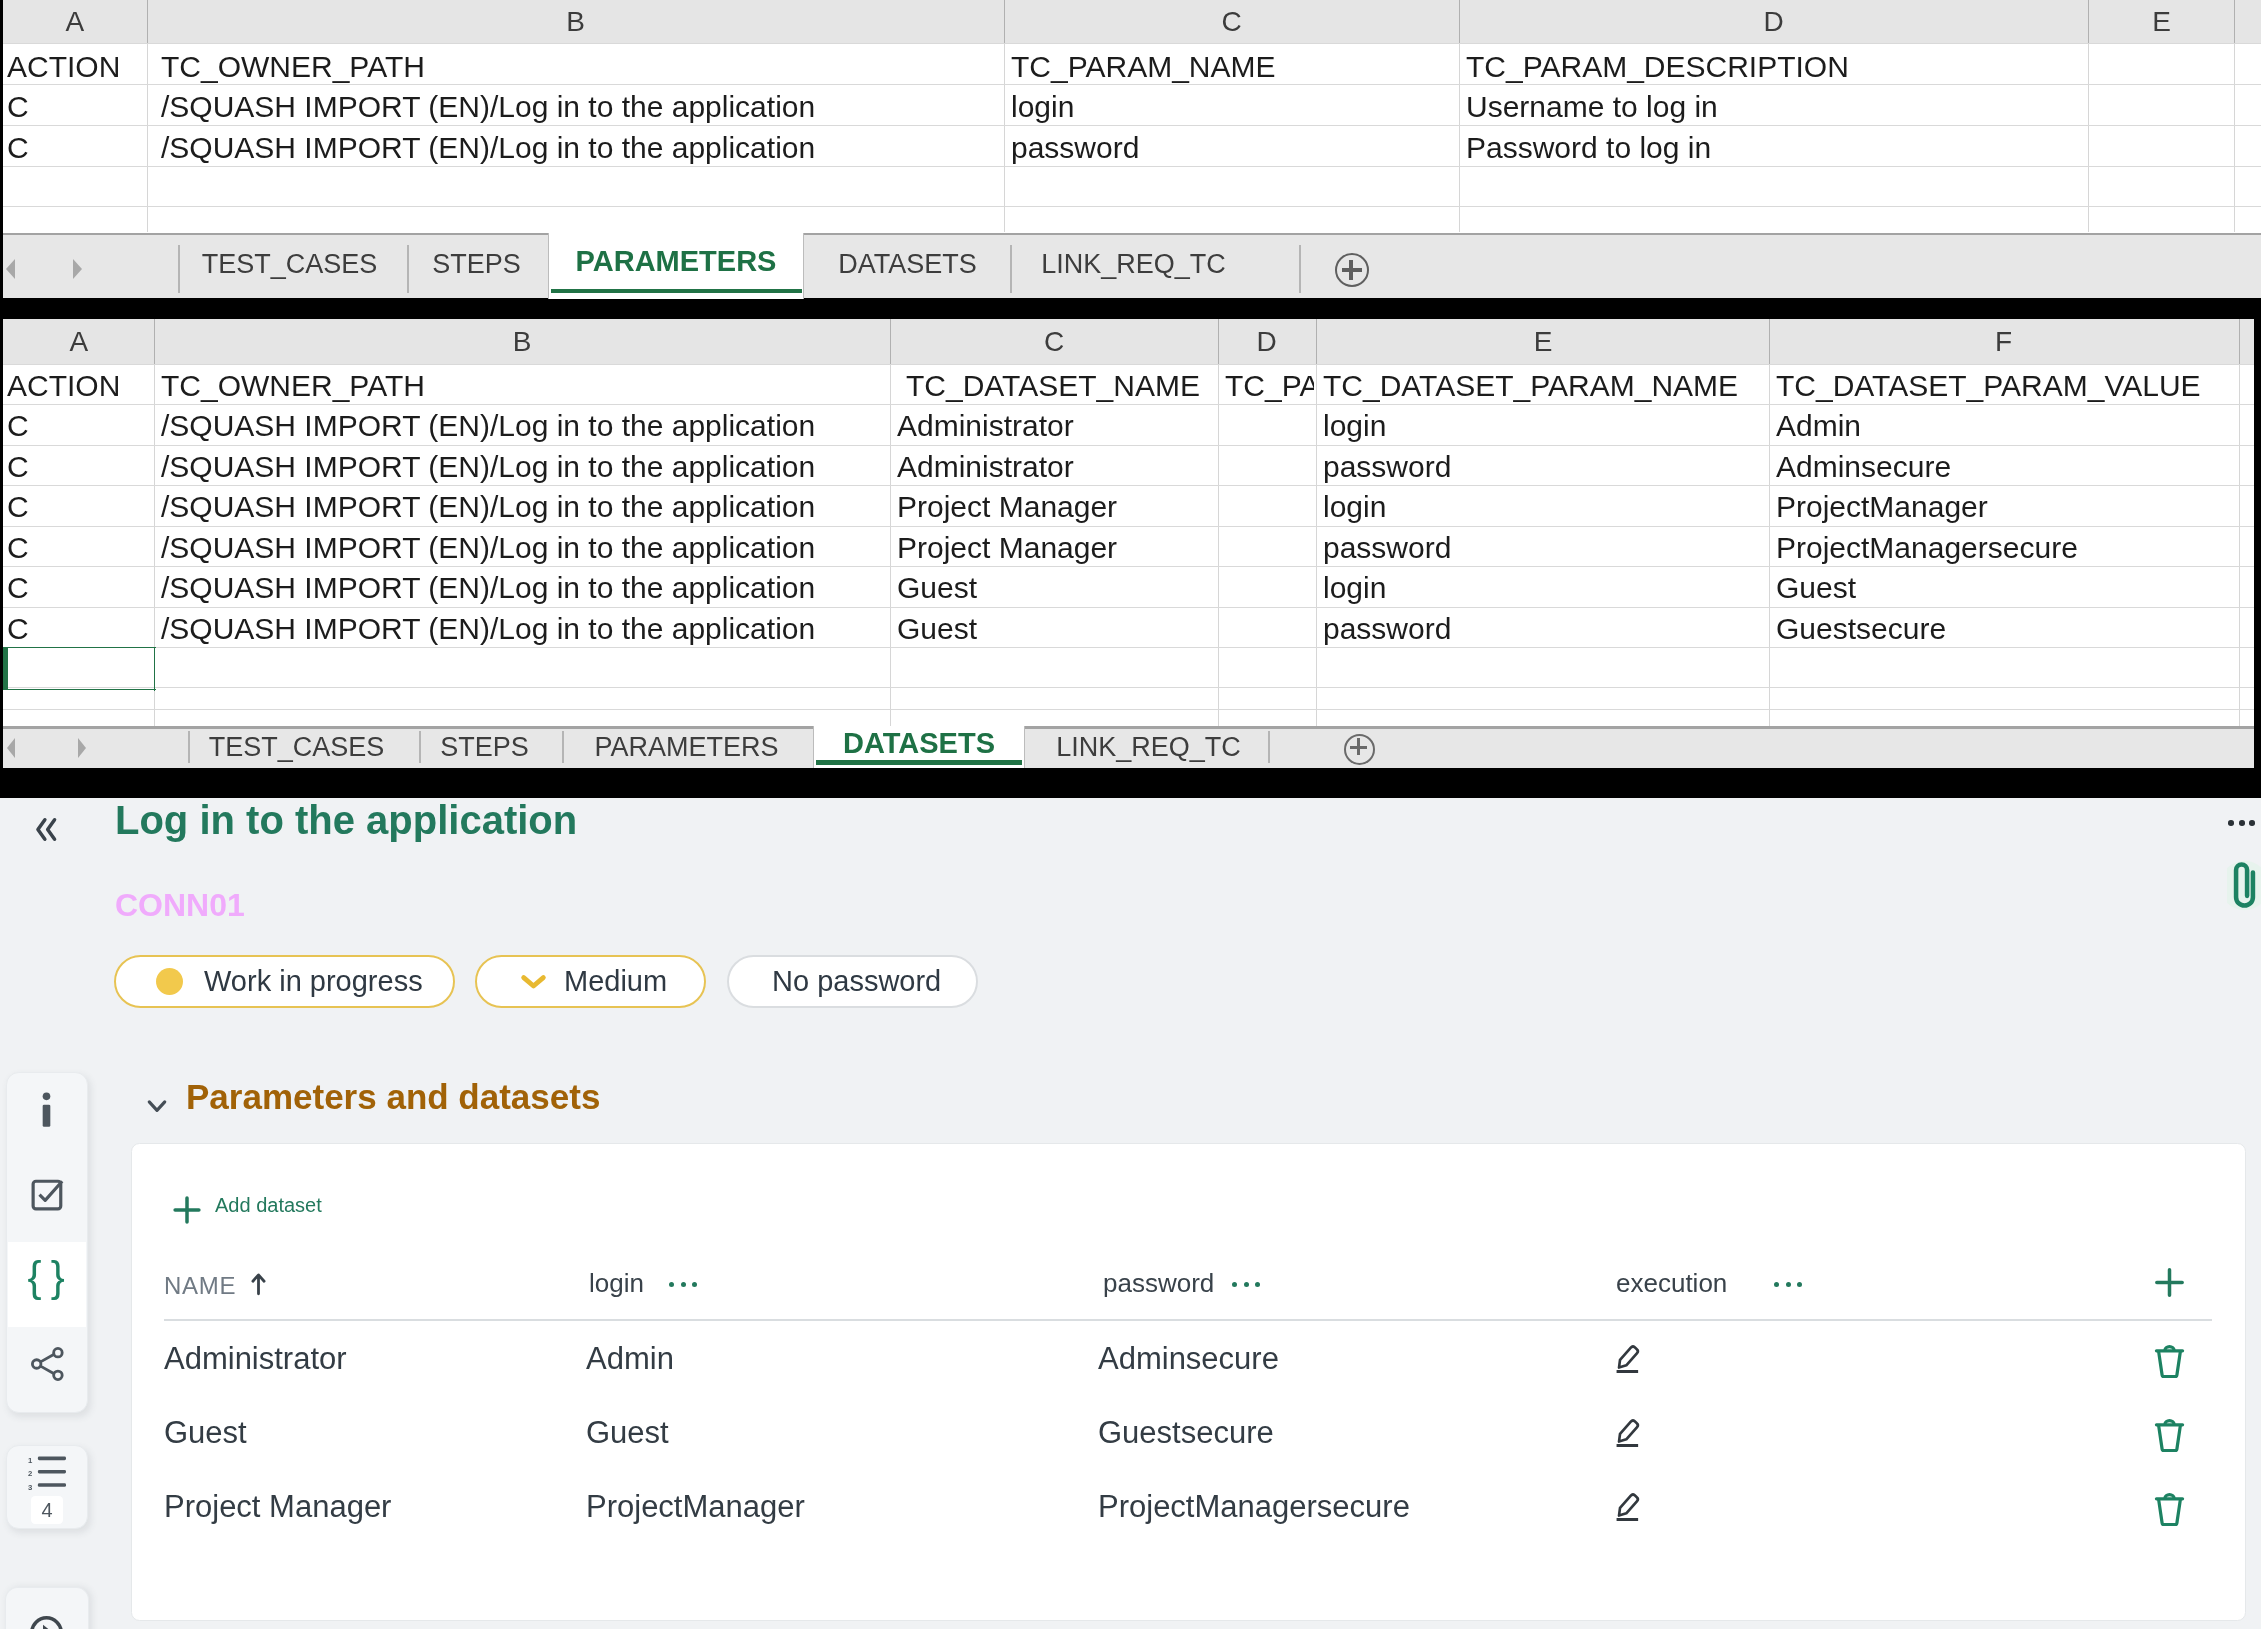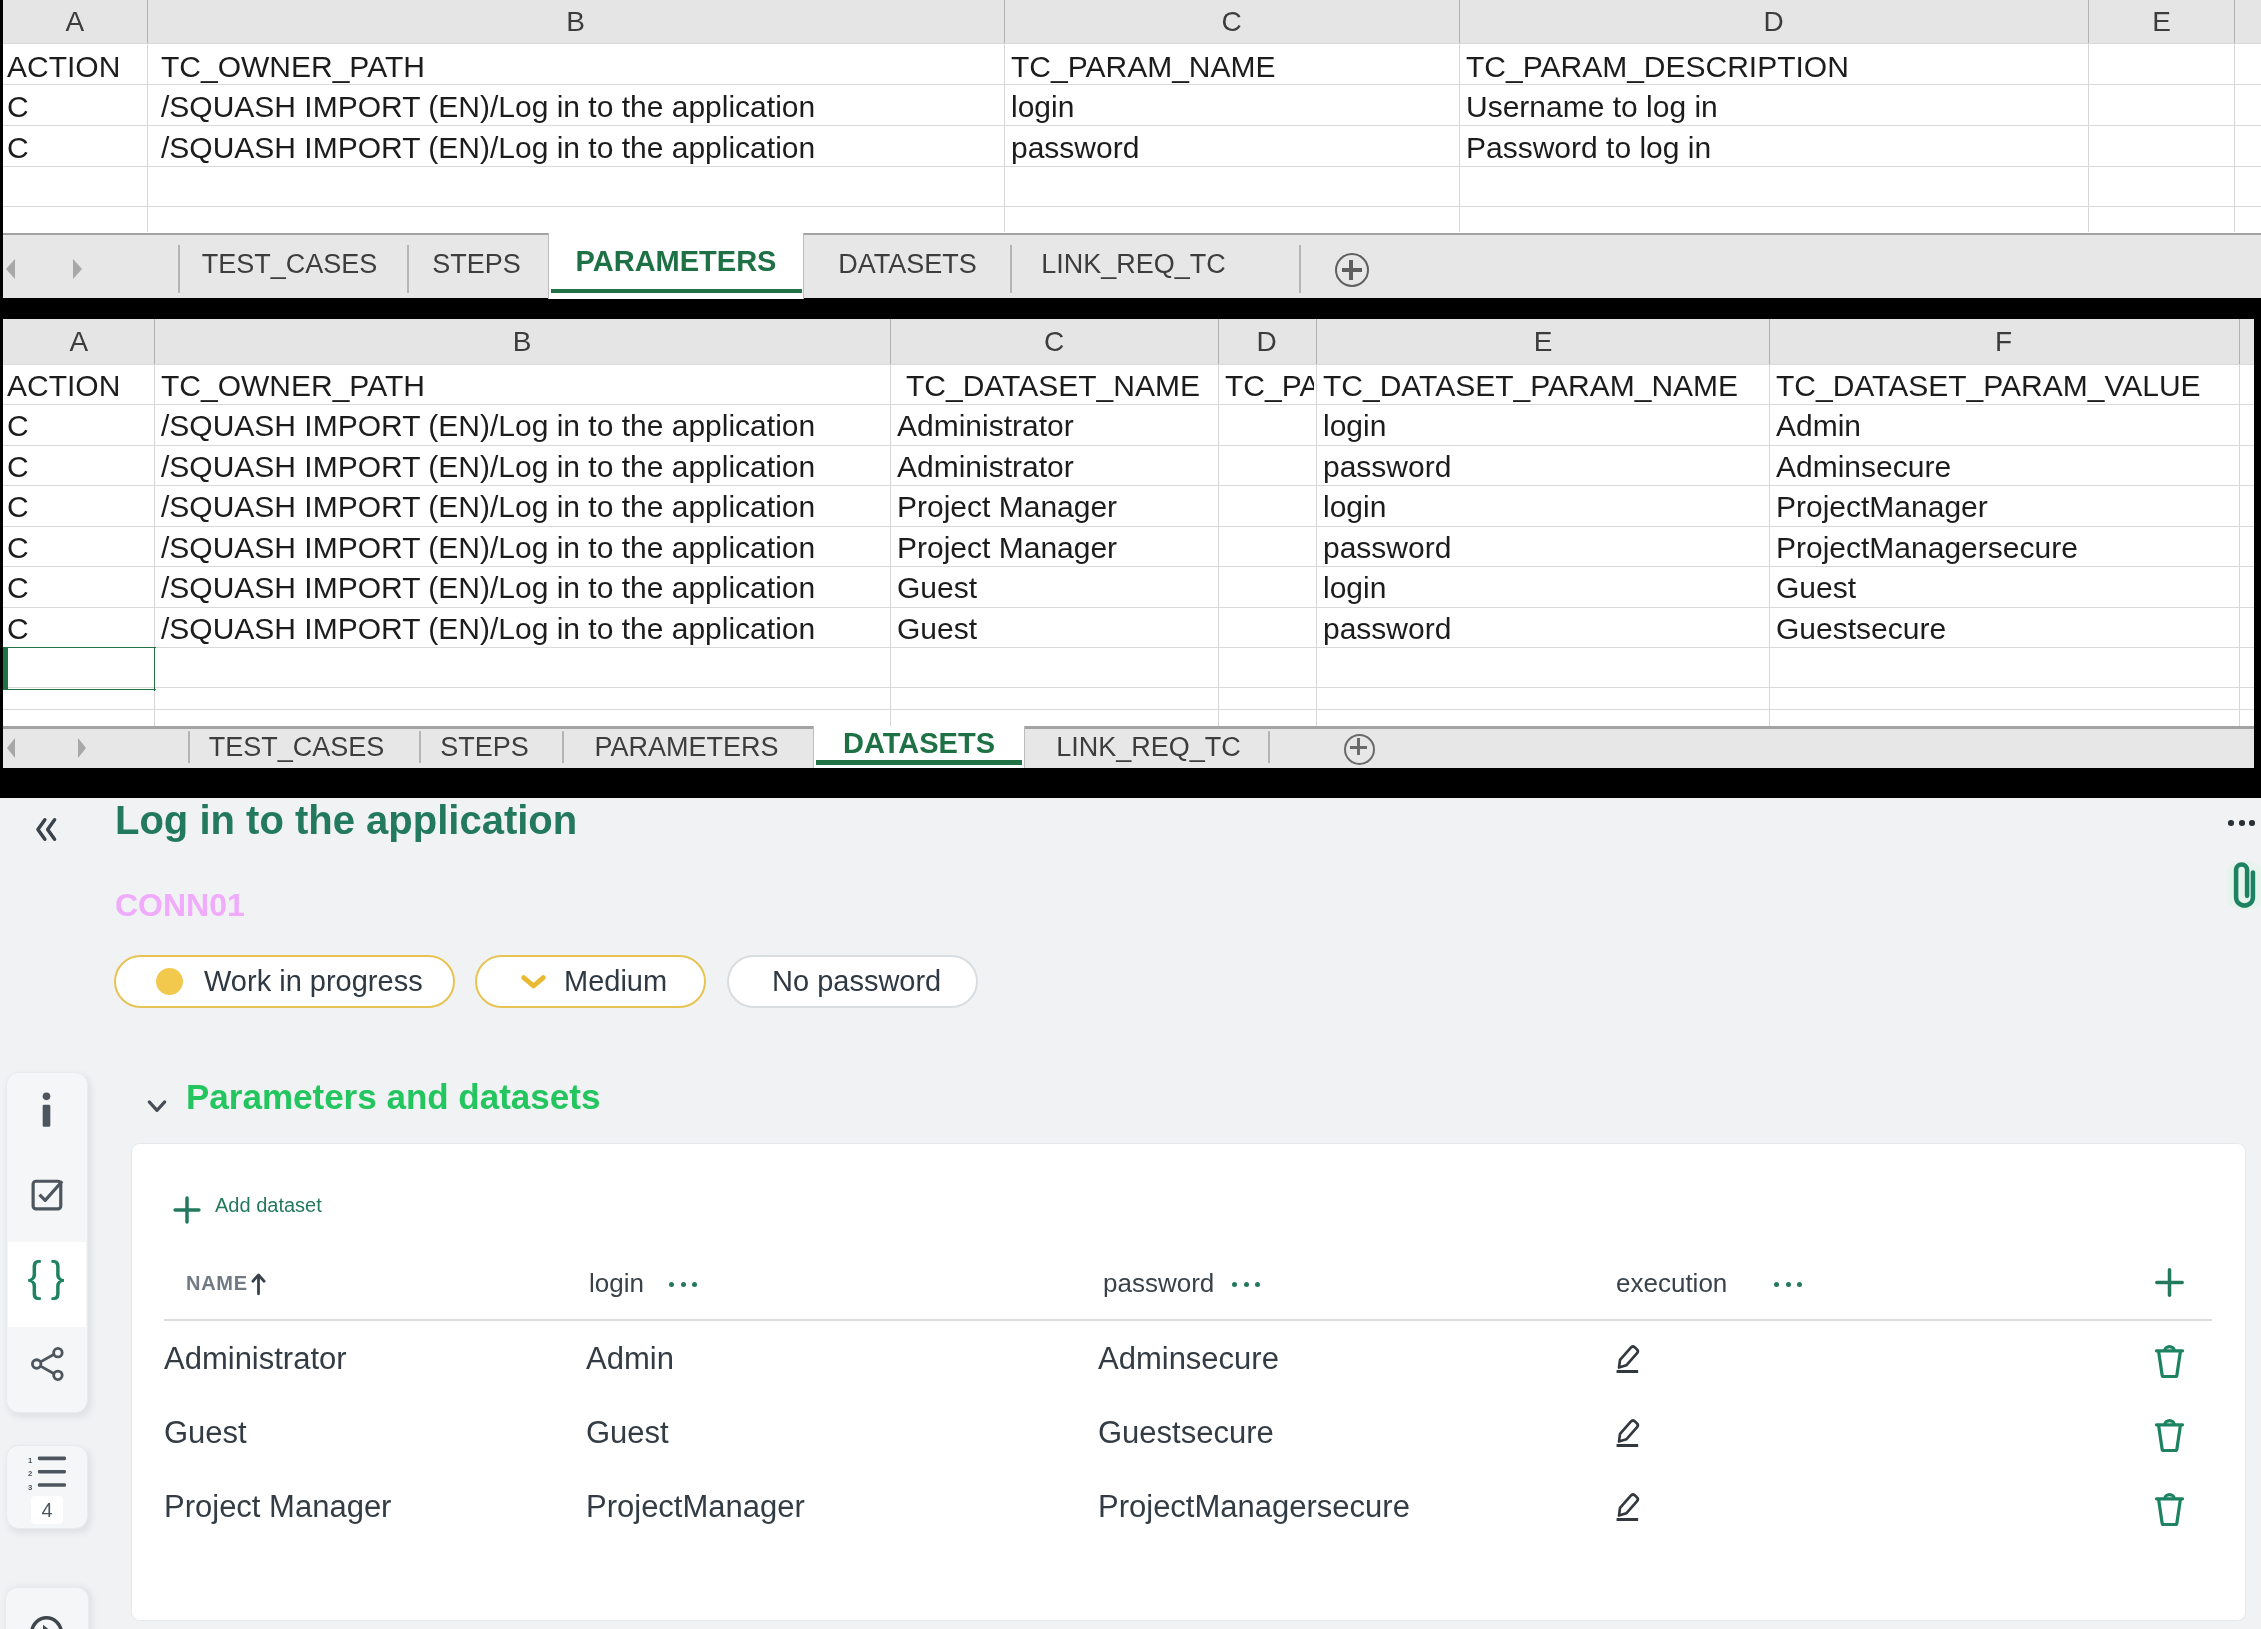--- a/index.html
+++ b/index.html
@@ -209,27 +209,27 @@
 </svg>
 <div class="abs" style="left:31px;top:1496px;width:32px;height:28px;background:#fff;border-radius:4.2px;color:#4d565e;font-size:20px;text-align:center;line-height:28px;">4</div>
 <div class="abs" style="left:5px;top:1587px;width:82px;height:49px;background:#f4f6f8;border:0.7px solid #e8ebee;border-bottom:none;border-radius:12.7px 12.7px 0 0;box-shadow:2.1px 0 7px rgba(60,70,80,0.10);"></div>
 <svg class="abs" style="left:29px;top:1615px;" width="35" height="15.5" viewBox="0 0 50 22">
 <circle cx="25" cy="25" r="21" fill="none" stroke="#3f474e" stroke-width="5"></circle>
 <path d="M20 14 L34 25 L20 25 Z" fill="#3f474e"></path>
 </svg>
 <svg class="abs" style="left:145px;top:1097px;" width="24" height="18.3" viewBox="0 0 34 26">
 <path d="M6 7 L17 19 L28 7" fill="none" stroke="#454e56" stroke-width="4.5" stroke-linecap="round" stroke-linejoin="round"></path>
   </svg>
-<div class="abs" style="left:186px;top:1077px;font-size:35px;color:#22c55e;white-space:nowrap;overflow:hidden;font-weight:bold;text-align:right;">Parameters and datasets</div>
+<div class="abs" style="left:186px;top:1077px;font-size:35px;color:#a16207;white-space:nowrap;overflow:hidden;font-weight:bold;text-align:right;">Parameters and datasets</div>
 <div class="abs" style="left:131px;top:1143px;width:2113px;height:476px;background:#fff;border:1.4px solid #e5e8ea;border-radius:8.5px;"></div>
 <svg class="abs" style="left:173px;top:1196px;" width="28" height="28" viewBox="0 0 40 40">
 <path d="M20 3 V37 M3 20 H37" stroke="#23795d" stroke-width="5" stroke-linecap="round"></path>
   </svg>
 <div class="abs" style="left:215px;top:1194px;font-size:20px;color:#23795d;white-space:nowrap;overflow:hidden;">Add dataset</div>
-<div class="abs" style="left:164px;top:1272px;font-size:20px;color:#707a84;white-space:nowrap;overflow:hidden;font-weight:bold;letter-spacing:0.7px;margin-left:22px;">NAME</div>
+<div class="abs" style="left:164px;top:1272px;font-size:24px;color:#707a84;white-space:nowrap;overflow:hidden;font-weight:normal;letter-spacing:0.7px;">NAME</div>
 <svg class="abs" style="left:248px;top:1272px;" width="21" height="24" viewBox="0 0 30 34">
 <path d="M15 31 V5 M7 13 L15 4 L23 13" fill="none" stroke="#39424a" stroke-width="4" stroke-linecap="round" stroke-linejoin="round"></path>
   </svg>
 <div class="abs" style="left:589px;top:1268px;font-size:26px;color:#39424a;white-space:nowrap;overflow:hidden;">login</div>
 <div class="abs" style="left:669px;top:1282px;width:5px;height:5px;background:#23795d;border-radius:50%;"></div>
 <div class="abs" style="left:681px;top:1282px;width:5px;height:5px;background:#23795d;border-radius:50%;"></div>
 <div class="abs" style="left:692px;top:1282px;width:5px;height:5px;background:#23795d;border-radius:50%;"></div>
 <div class="abs" style="left:1103px;top:1268px;font-size:26px;color:#39424a;white-space:nowrap;overflow:hidden;">password</div>
 <div class="abs" style="left:1232px;top:1282px;width:5px;height:5px;background:#23795d;border-radius:50%;"></div>
 <div class="abs" style="left:1244px;top:1282px;width:5px;height:5px;background:#23795d;border-radius:50%;"></div>

